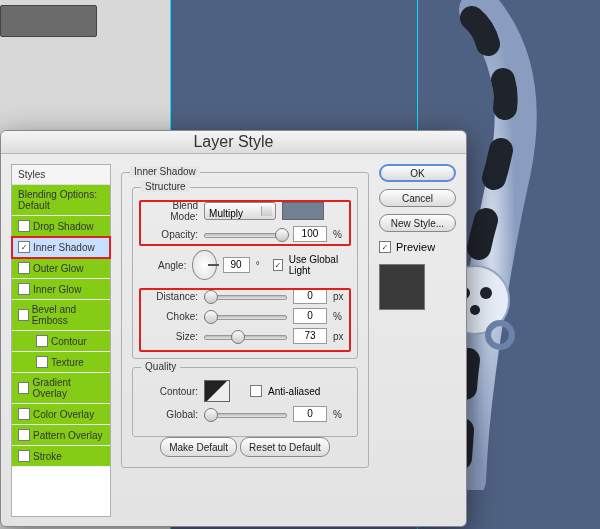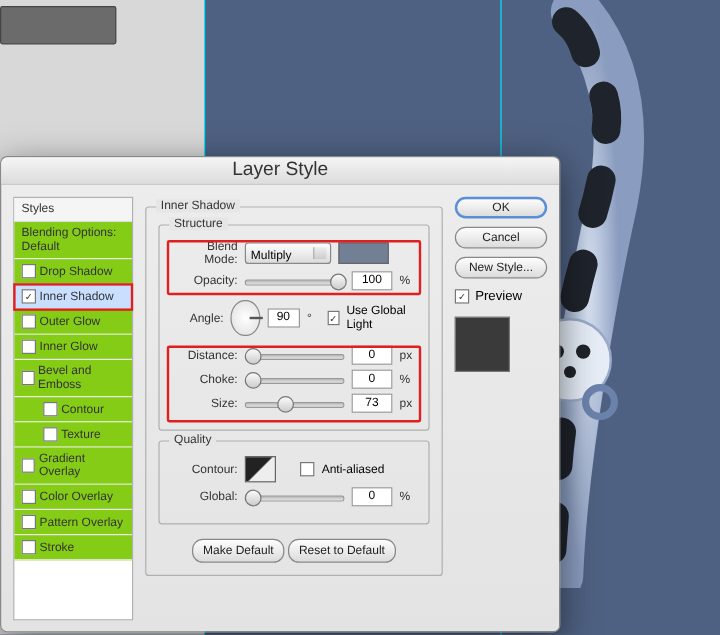--- a/index.html
+++ b/index.html
@@ -27,21 +27,21 @@
 .numbox{width:32px;height:14px;border:1px solid #999;background:#fff;text-align:center;line-height:14px;font-size:10px}
 .unit{width:14px;color:#333}
 .dd{height:16px;border:1px solid #888;background:linear-gradient(#fdfdfd,#dcdcdc);border-radius:3px;display:flex;align-items:flex-end;padding:0 4px;font-size:10px;position:relative;min-width:62px}
 .dd::after{content:"";position:absolute;right:3px;top:3px;width:10px;height:10px;border-left:1px solid #aaa;background:linear-gradient(#eee,#ccc)}
 .dd .arr{position:absolute;right:5px;top:5px;font-size:7px;color:#333}
 .swatch{width:40px;height:16px;border:1px solid #666;background:#728095}
 .dial{width:28px;height:28px;border:1px solid #888;border-radius:50%;background:radial-gradient(#fff,#ddd);position:relative}
 .dial::after{content:"";position:absolute;left:13px;top:2px;width:2px;height:11px;background:#555;transform-origin:50% 12px;transform:rotate(90deg)}
 .contour-sw{width:24px;height:20px;border:1px solid #666;background:linear-gradient(135deg,#222 48%,#eee 52%);position:relative}
 .btn{height:18px;padding:0 8px;border:1px solid #888;border-radius:9px;background:linear-gradient(#fdfdfd,#dcdcdc);font-size:10px;display:inline-flex;align-items:center;justify-content:center;color:#222}
-.btn-row{display:flex;gap:3px;justify-content:center;margin-top:12px}
+.btn-row{display:flex;gap:3px;justify-content:center;margin-top:0}
 .rpanel{width:88px;display:flex;flex-direction:column;gap:7px;align-items:stretch}
 .rpanel .btn{width:100%;box-sizing:border-box}
 .btn.def{border:2px solid #5a8ed6}
 .preview-row{display:flex;align-items:center;gap:5px;margin-top:2px}
 .psw{width:44px;height:44px;border:1px solid #777;background:#3a3a3a;margin-top:4px}
 .hl-abs{position:absolute;border:2px solid #e02020;border-radius:2px;pointer-events:none}
 .worm{position:absolute;right:55px;top:0}
 </style>
 </head>
 <body>

